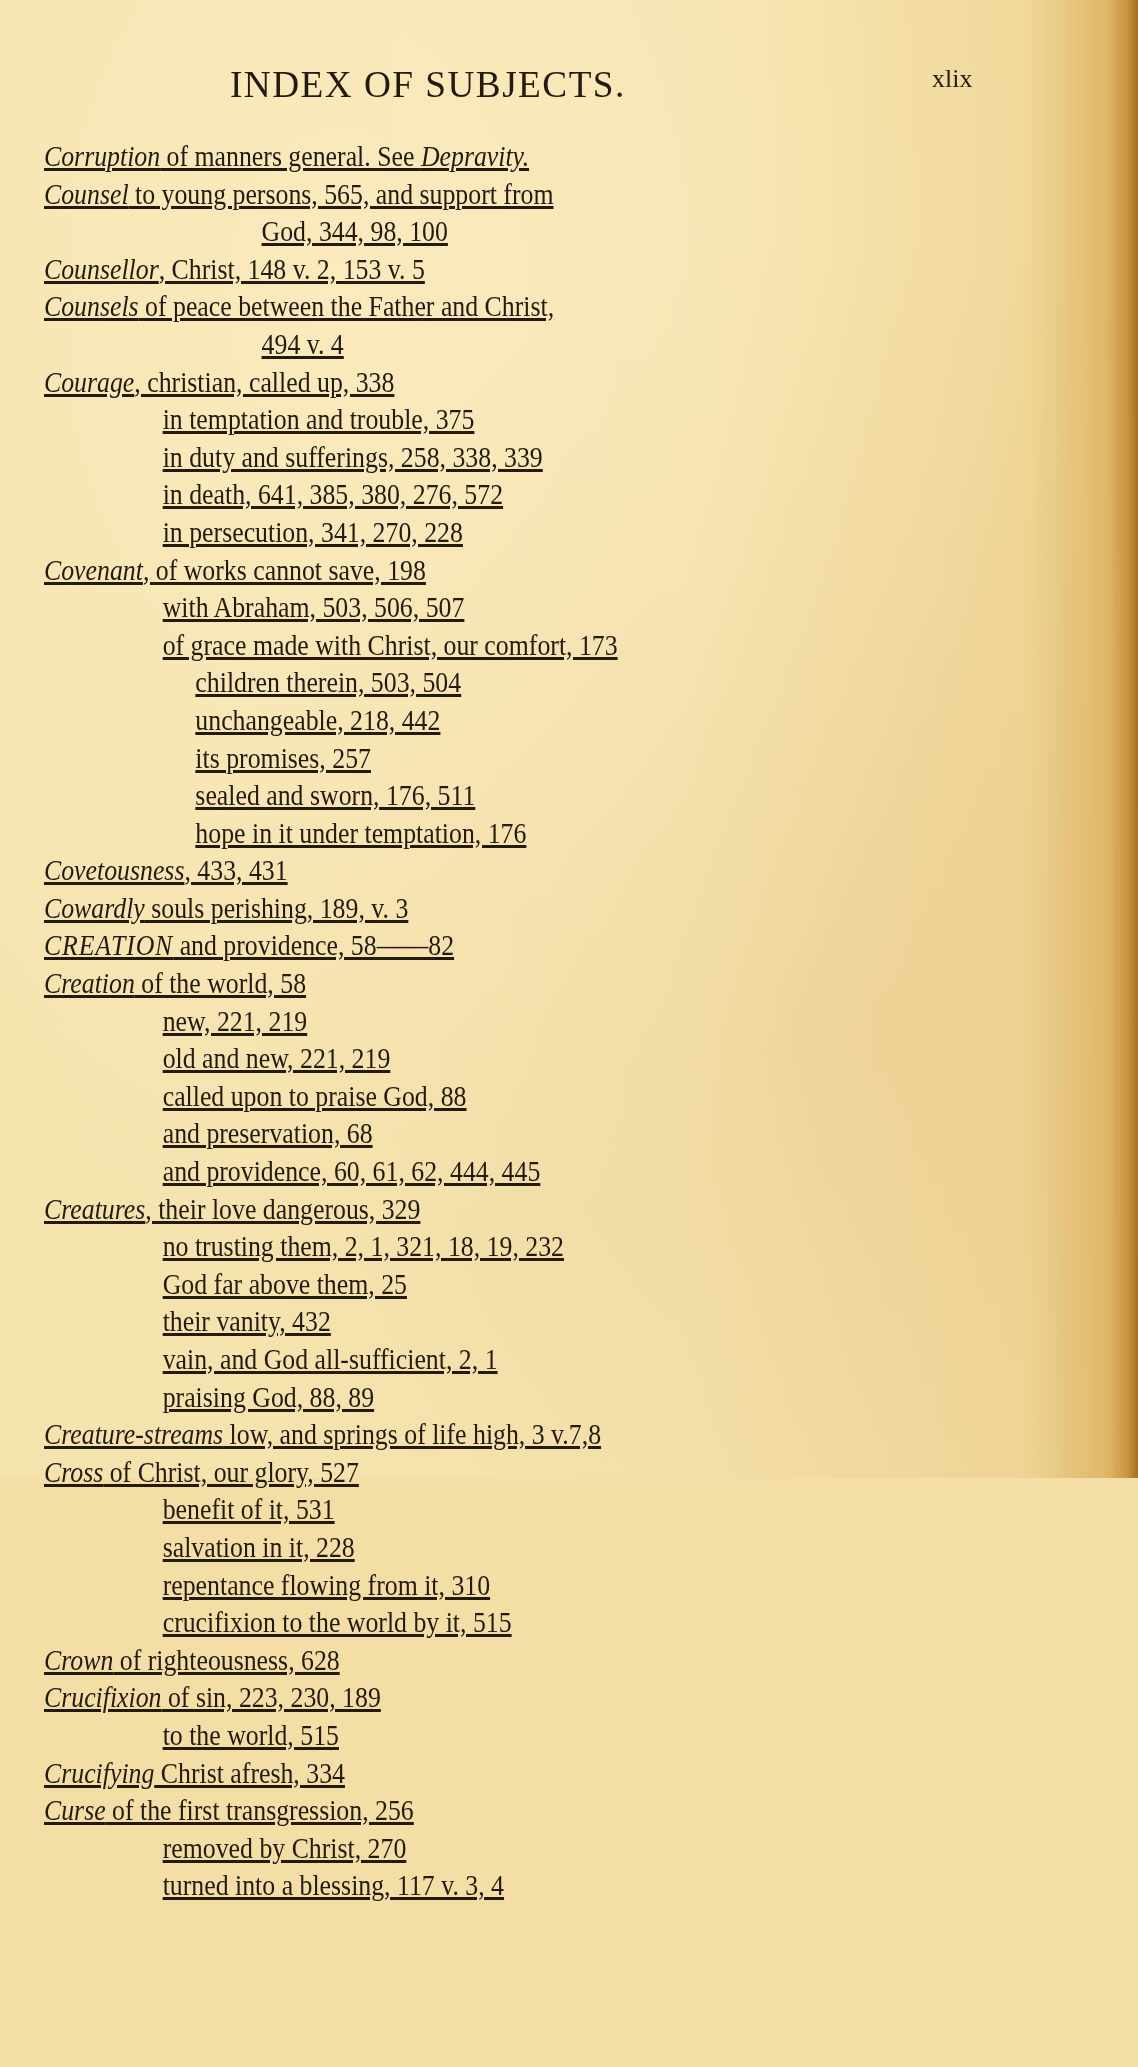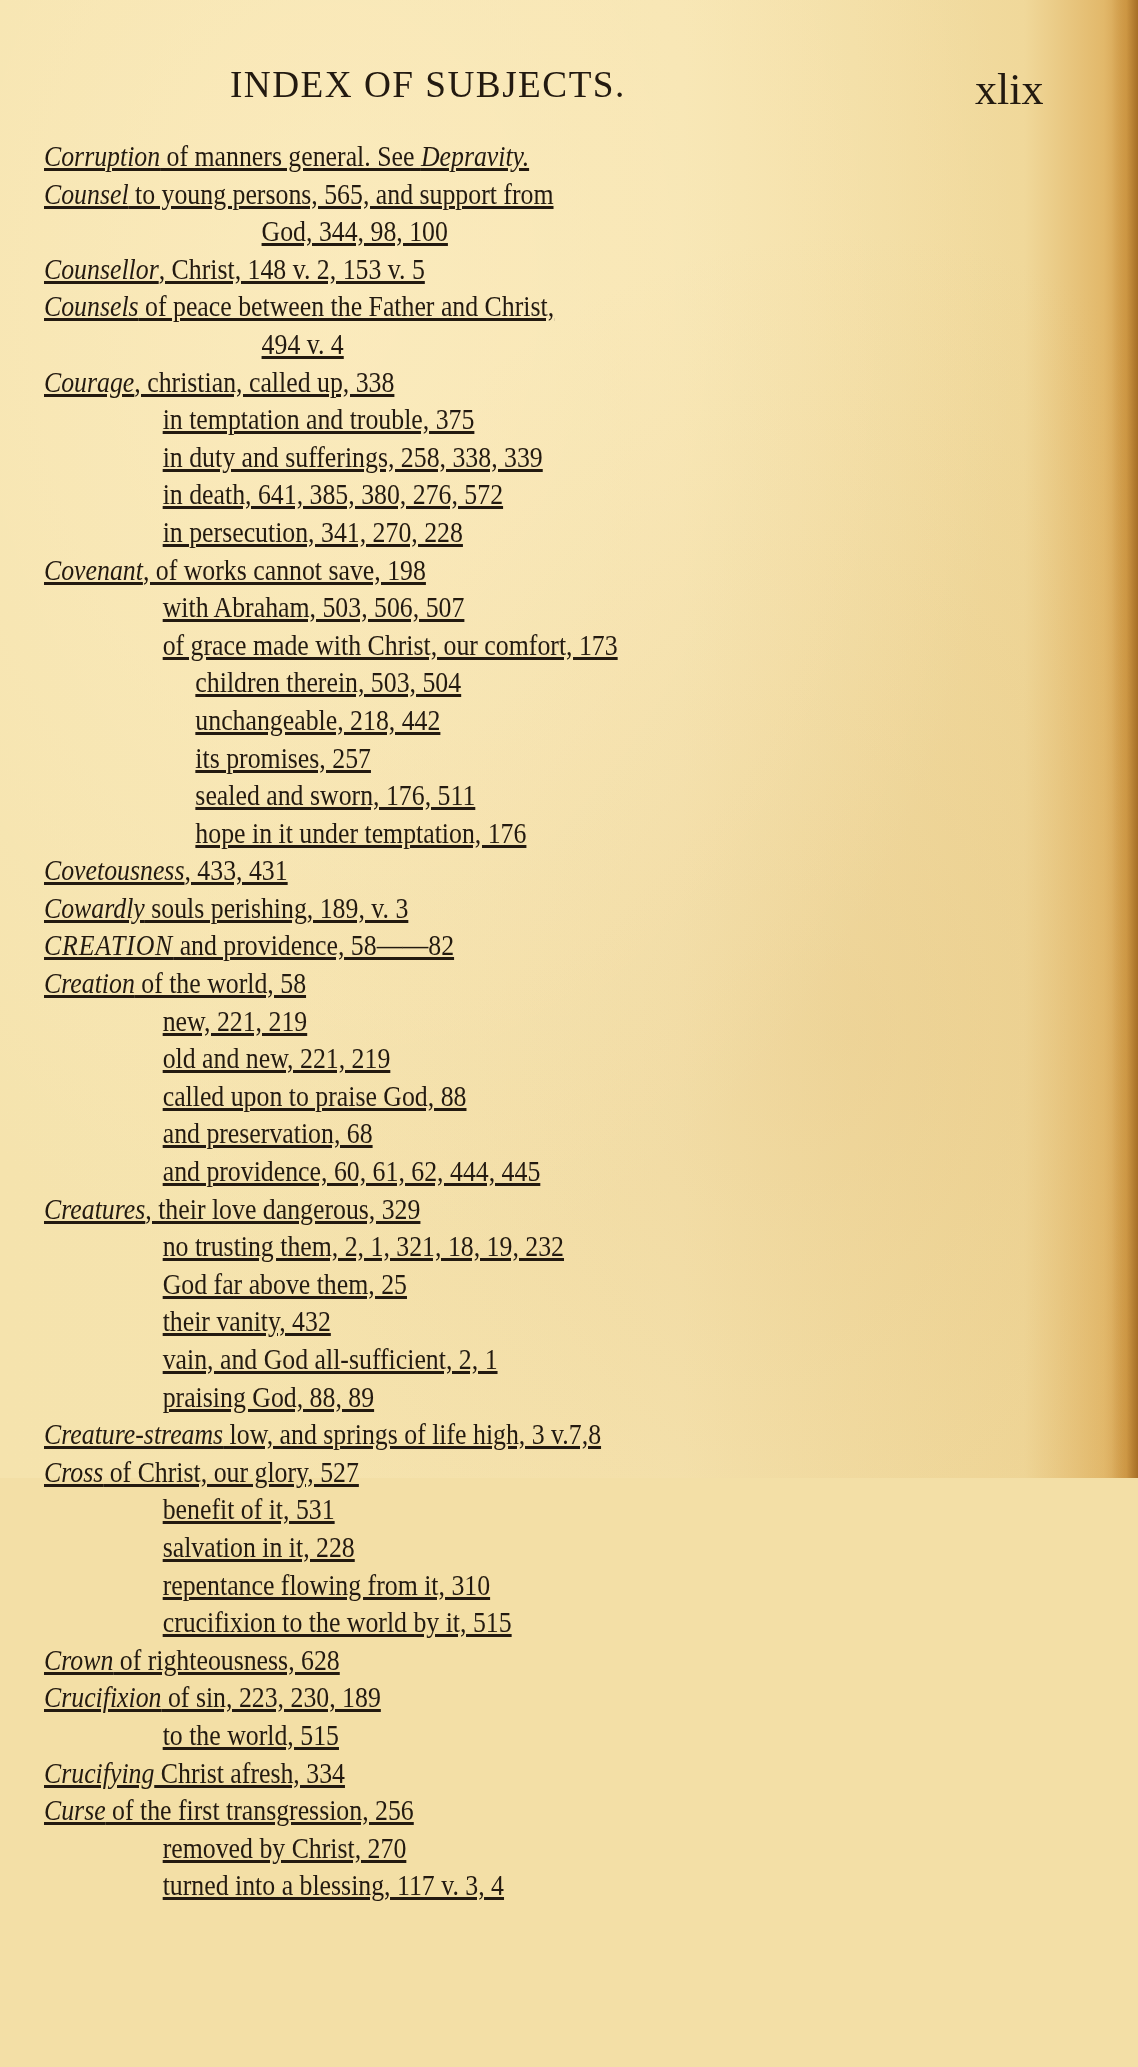--- a/index.html
+++ b/index.html
@@ -22,22 +22,22 @@
   }
   .header {
     position: absolute; top: 62px; left: 0; width: 1138px; height: 50px;
   }
   .header-title {
     position: absolute; left: 230px; top: 0;
     font-size: 38px; letter-spacing: 1.5px; transform: scaleX(0.98);
     transform-origin: left;
   }
   .header-folio {
-    position: absolute; left: 975px; top: 2px;
-    font-size: 44px;
+    position: absolute; left: 932px; top: 2px;
+    font-size: 26px;
   }
   .entries {
     position: absolute; top: 137px; left: 44px; width: 1060px; text-decoration: underline;
   }
   .line {
     height: 37.6px; line-height: 37.6px;
     font-size: 30px; white-space: nowrap;
     transform: scaleX(0.86); transform-origin: left;
   }
   .line.sub { padding-left: 138px; }

